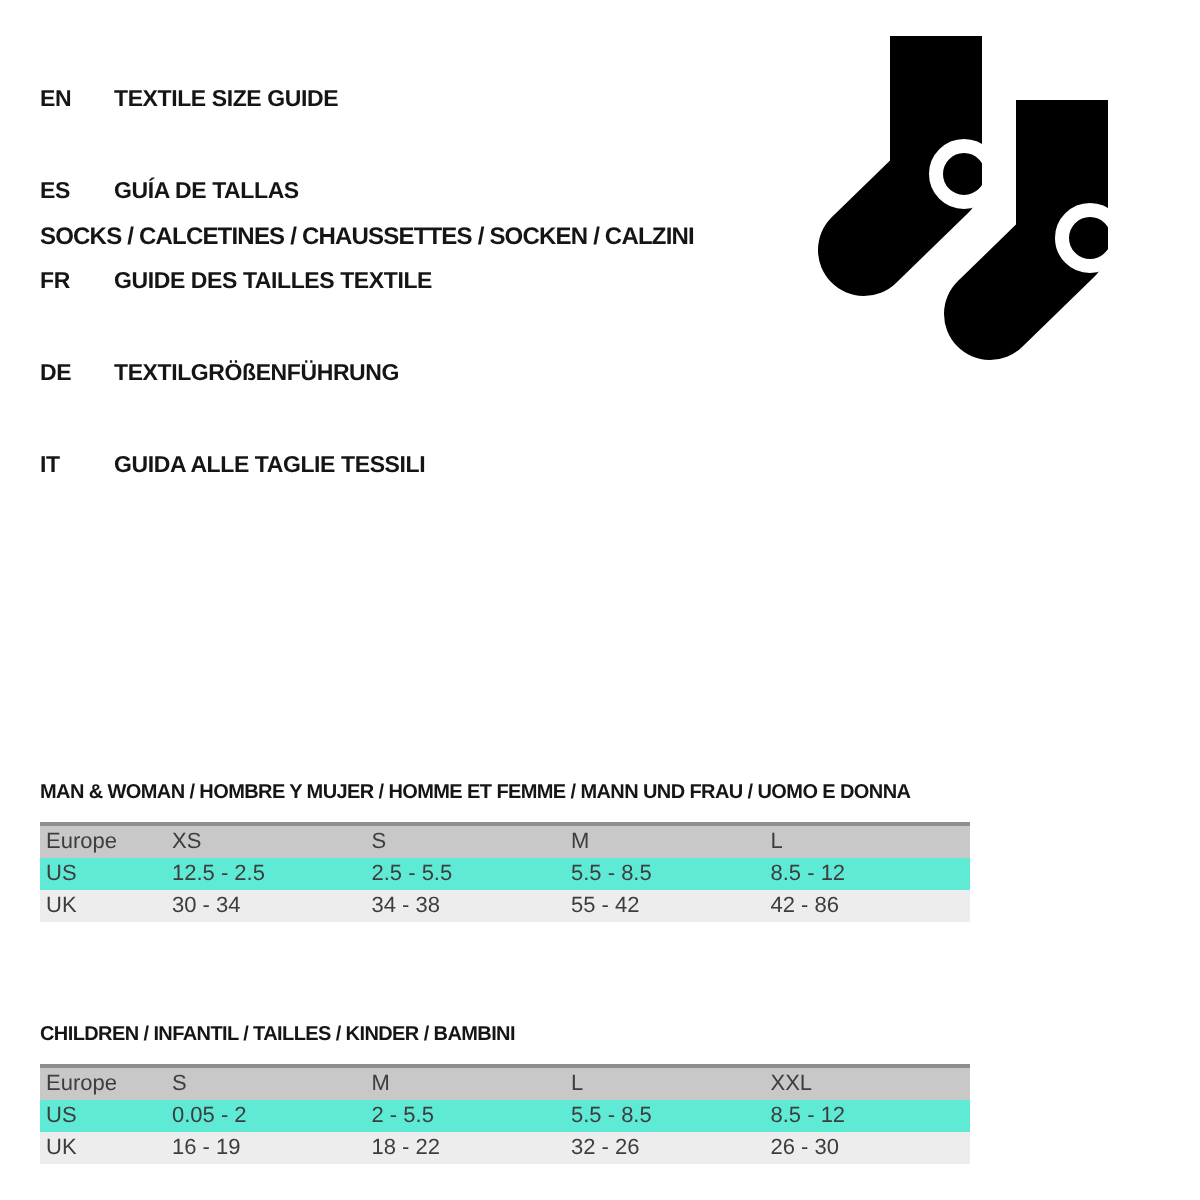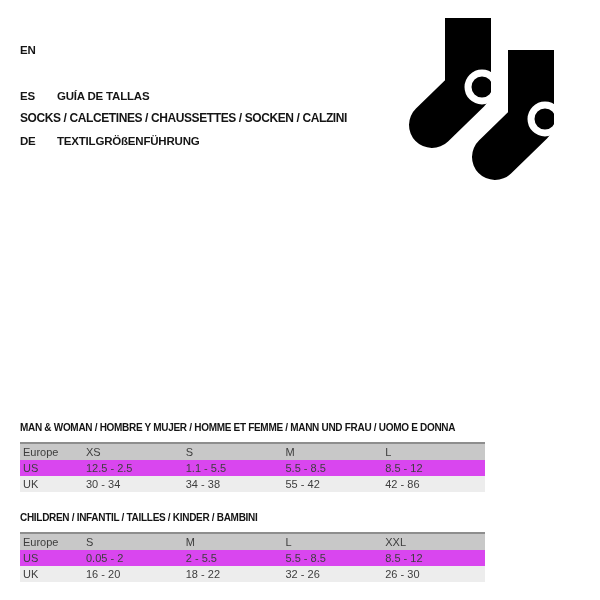--- a/index.html
+++ b/index.html
@@ -15,57 +15,66 @@
   .category-line{
     position:absolute;left:20px;top:111px;font-size:12px;font-weight:bold;
     letter-spacing:-0.4px;color:#151515;white-space:nowrap;
   }
   
   .socks-svg{position:absolute;left:398px;top:8px;overflow:visible;}
   .sock-fill{fill:var(--icon_color,#000);}
   .sock-stroke{stroke:var(--icon_color,#000);}
   
   .size-section{position:absolute;left:20px;width:465px;}
-  .section-man{top:420px;}
+  .section-man{top:389px;}
   .section-children{top:510px;}
   .size-title{
     margin:0 0 7px 0;font-size:10px;font-weight:bold;letter-spacing:-0.3px;
     line-height:15px;color:#151515;white-space:nowrap;
   }
   table.size-table{border-collapse:collapse;width:465px;table-layout:fixed;}
   .size-table col.c-region{width:66px;}
   .size-table col.c-size{width:99.75px;}
   .size-table tr{height:16px;}
   .size-table th,.size-table td{
     padding:0;font-size:11px;font-weight:normal;color:#3d3d3d;
     text-align:left;vertical-align:middle;line-height:16px;
   }
   .size-table th:first-child,.size-table td:first-child{text-align:left;padding-left:3px;}
   .size-table thead tr{
     background:var(--table_header_bg,#c8c8c8);
     border-top:2px solid var(--table_border,#8e8e8e);
     padding-left:16px;
   }
-  .size-table tbody tr.row-even{background:#d946ef;}
+  .size-table tbody tr.row-even{background:#5eead4;}
   .size-table tbody tr.row-odd{background:var(--row_alt_bg,#ededed);}
 </style>
 </head>
 <body>
 
 <div class="lang-block">
   <div class="lang-row">
     <span class="lang-code">EN</span>
+    <span class="lang-label">TEXTILE SIZE GUIDE</span>
   </div>
   <div class="lang-row">
     <span class="lang-code">ES</span>
     <span class="lang-label">GUÍA DE TALLAS</span>
   </div>
   <div class="lang-row">
+    <span class="lang-code">FR</span>
+    <span class="lang-label">GUIDE DES TAILLES TEXTILE</span>
+  </div>
+  <div class="lang-row">
     <span class="lang-code">DE</span>
     <span class="lang-label">TEXTILGRÖßENFÜHRUNG</span>
+  </div>
+  <div class="lang-row">
+    <span class="lang-code">IT</span>
+    <span class="lang-label">GUIDA ALLE TAGLIE TESSILI</span>
   </div>
 </div>
 
 <div class="category-line">SOCKS / CALCETINES / CHAUSSETTES / SOCKEN / CALZINI</div>
 
 <svg class="socks-svg" width="170" height="184" viewBox="0 0 170 184" xmlns="http://www.w3.org/2000/svg" aria-hidden="true">
   <g transform="translate(47,10)">
     <rect class="sock-fill" x="0" y="0" width="46" height="76"></rect>
     <path class="sock-stroke" d="M23,72 L-13,107" stroke-width="46" stroke-linecap="round" fill="none"></path>
     <circle cx="37" cy="69" r="14" fill="none" stroke="#ffffff" stroke-width="7"></circle>
@@ -93,21 +102,21 @@
         <th>XS</th>
         <th>S</th>
         <th>M</th>
         <th>L</th>
       </tr>
     </thead>
     <tbody>
       <tr class="row-even">
         <td>US</td>
         <td>12.5 - 2.5</td>
-        <td>1.1 - 5.5</td>
+        <td>2.5 - 5.5</td>
         <td>5.5 - 8.5</td>
         <td>8.5 - 12</td>
       </tr>
       <tr class="row-odd">
         <td>UK</td>
         <td>30 - 34</td>
         <td>34 - 38</td>
         <td>55 - 42</td>
         <td>42 - 86</td>
       </tr>
@@ -137,20 +146,20 @@
     <tbody>
       <tr class="row-even">
         <td>US</td>
         <td>0.05 - 2</td>
         <td>2 - 5.5</td>
         <td>5.5 - 8.5</td>
         <td>8.5 - 12</td>
       </tr>
       <tr class="row-odd">
         <td>UK</td>
-        <td>16 - 20</td>
+        <td>16 - 19</td>
         <td>18 - 22</td>
         <td>32 - 26</td>
         <td>26 - 30</td>
       </tr>
     </tbody>
   </table>
 </div>
 
 </body></html>

